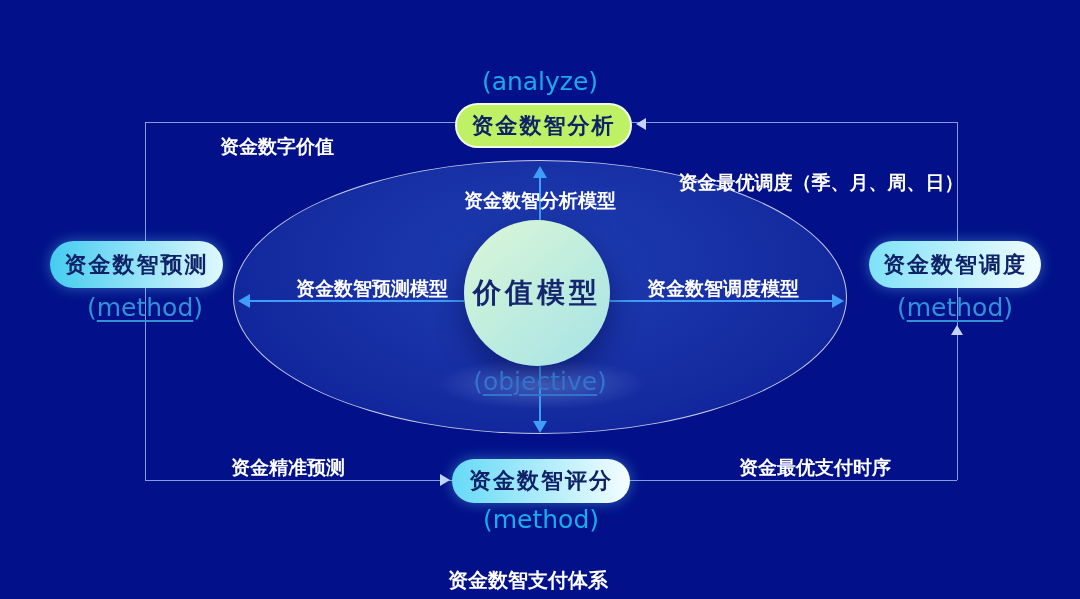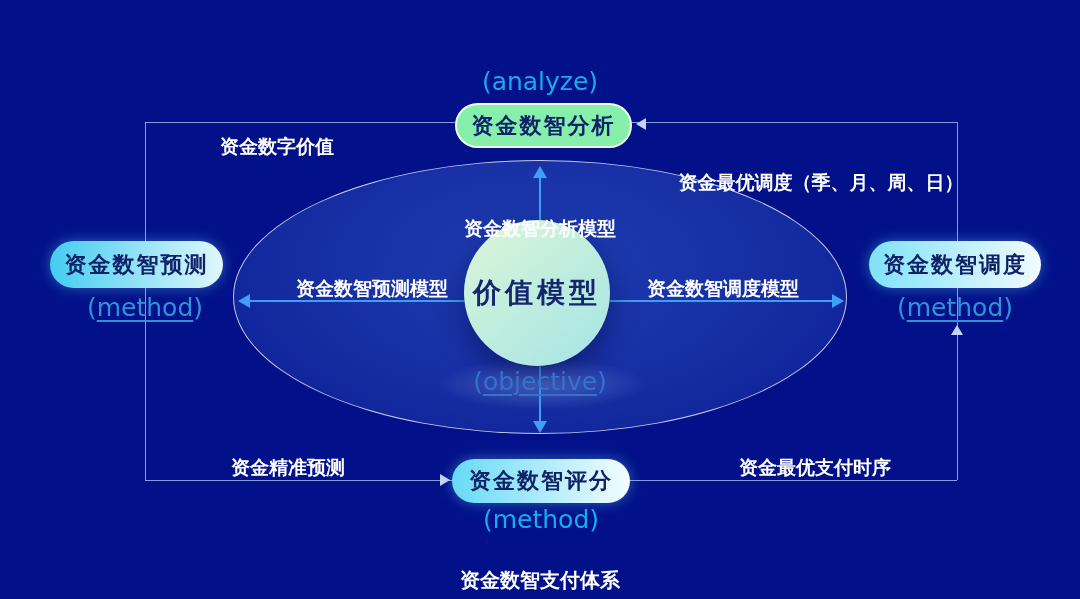--- a/index.html
+++ b/index.html
@@ -36,21 +36,21 @@
     display:flex;flex-direction:row;align-items:center;justify-content:center;
     color:#15266f;font-size:28px;font-weight:800;letter-spacing:4px;line-height:1.3;
   }
 
   
   .pill{
     position:absolute;display:flex;align-items:center;justify-content:center;
     border-radius:26px;color:#0f2268;font-weight:800;font-size:22px;letter-spacing:2px;
     white-space:nowrap;box-sizing:border-box;
   }
-  .pill-top{left:455px;top:103px;width:177px;height:45px;background:#86efac;border:2.5px solid #f2fae6;}
+  .pill-top{left:455px;top:103px;width:177px;height:45px;background:#bef264;border:2.5px solid #f2fae6;}
   .pill-left{left:50px;top:241px;width:173px;height:47px;background:linear-gradient(90deg,#45ccf0 0%,#dff8fe 100%);box-shadow:0 0 14px rgba(110,220,250,0.4);text-align:right;}
   .pill-right{left:869px;top:241px;width:172px;height:47px;background:linear-gradient(90deg,#7fe2f8 0%,#f2fcff 100%);box-shadow:0 0 14px rgba(110,220,250,0.4);}
   .pill-bottom{left:452px;top:459px;width:178px;height:44px;background:linear-gradient(90deg,#66daf7 0%,#f4fdff 100%);box-shadow:0 0 14px rgba(110,220,250,0.4);}
 
   
   .lbl{
     position:absolute;color:#ffffff;font-weight:700;font-size:19px;
     white-space:nowrap;transform:translateX(-50%);
   }
 
@@ -127,24 +127,24 @@
   <div class="ann analyze" style="left:540px;top:67px;">(analyze)</div>
 
   <div class="ann method" style="left:145px;top:293px;"><span>(</span><span class="u">method</span><span>)</span></div>
 
   <div class="ann method" style="left:955px;top:293px;"><span>(</span><span class="u">method</span><span>)</span></div>
 
   <div class="ann method-b" style="left:541px;top:505px;">(method)</div>
 
   <div class="ann objective" style="left:540px;top:367px;"><span>(</span><span class="u">objective</span><span>)</span></div>
 
-  <div class="lbl" style="left:540px;top:188px;margin-top:28px;">资金数智分析模型</div>
+  <div class="lbl" style="left:540px;top:188px;">资金数智分析模型</div>
   <div class="lbl" style="left:372px;top:276px;">资金数智预测模型</div>
   <div class="lbl" style="left:723px;top:276px;">资金数智调度模型</div>
 
   <div class="lbl" style="left:277px;top:134px;">资金数字价值</div>
   <div class="lbl" style="left:821px;top:142px;margin-top:28px;">资金最优调度（季、月、周、日）</div>
   <div class="lbl" style="left:288px;top:455px;">资金精准预测</div>
   <div class="lbl" style="left:815px;top:455px;">资金最优支付时序</div>
 
-  <div class="lbl" style="left:540px;top:567px;font-size:20px;">资金数智支付体系</div>
+  <div class="lbl" style="left:528px;top:567px;font-size:20px;">资金数智支付体系</div>
 
 </div>
 
 </body></html>

